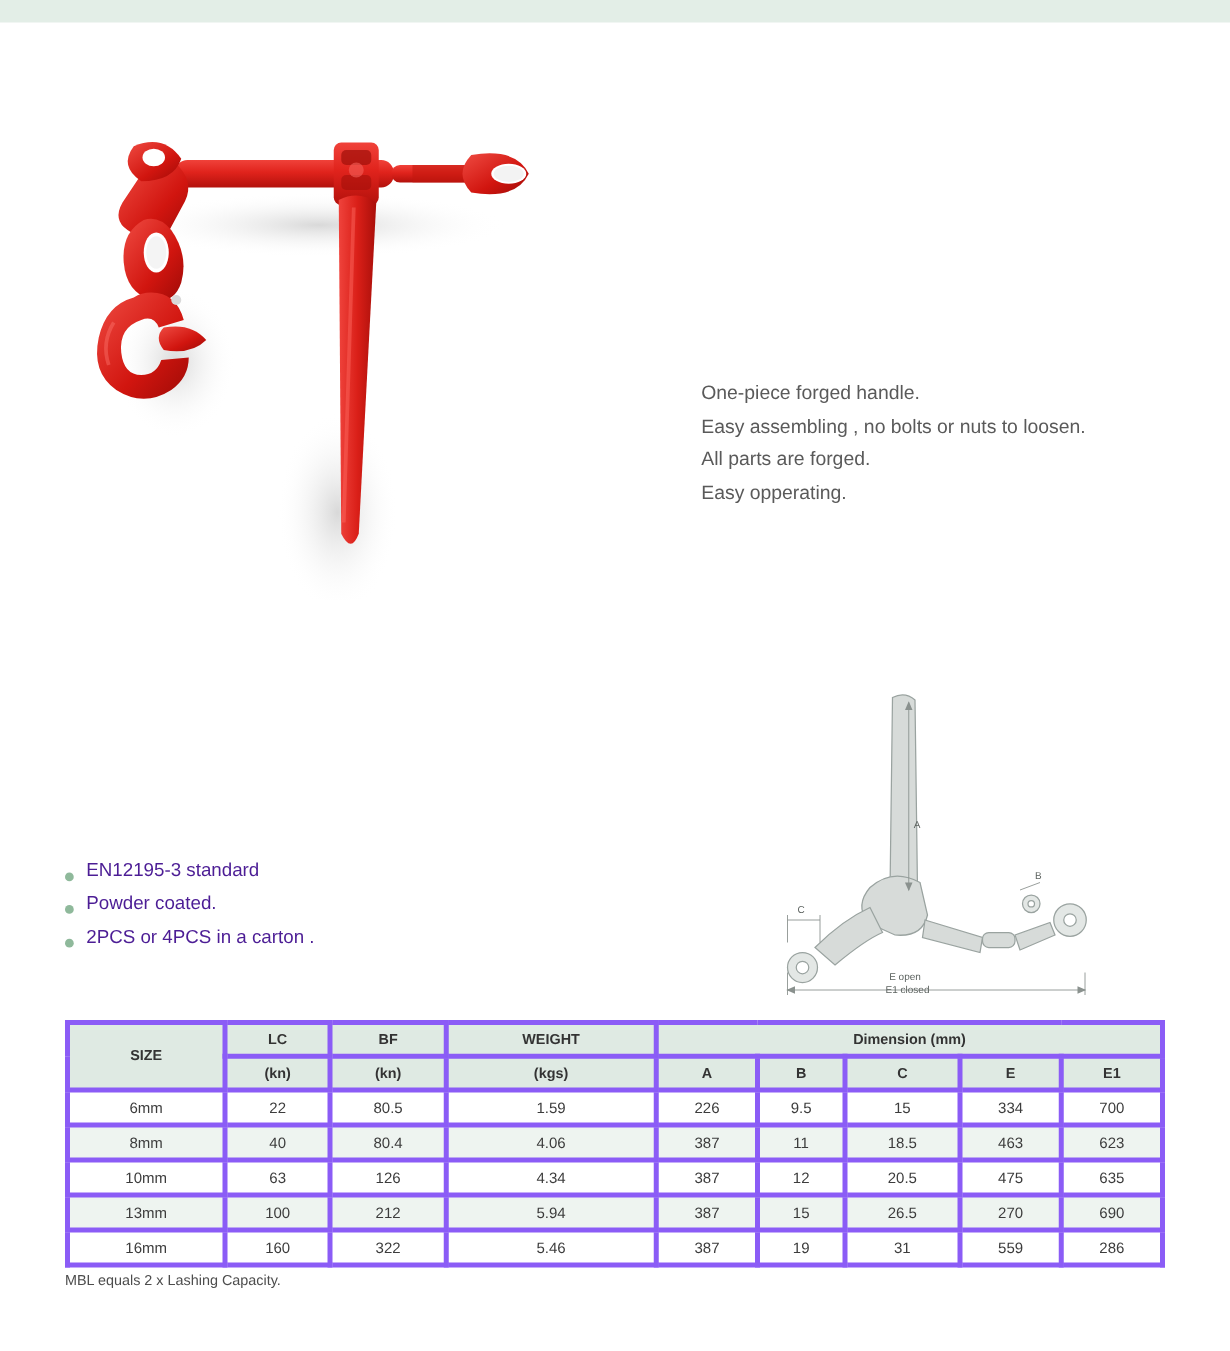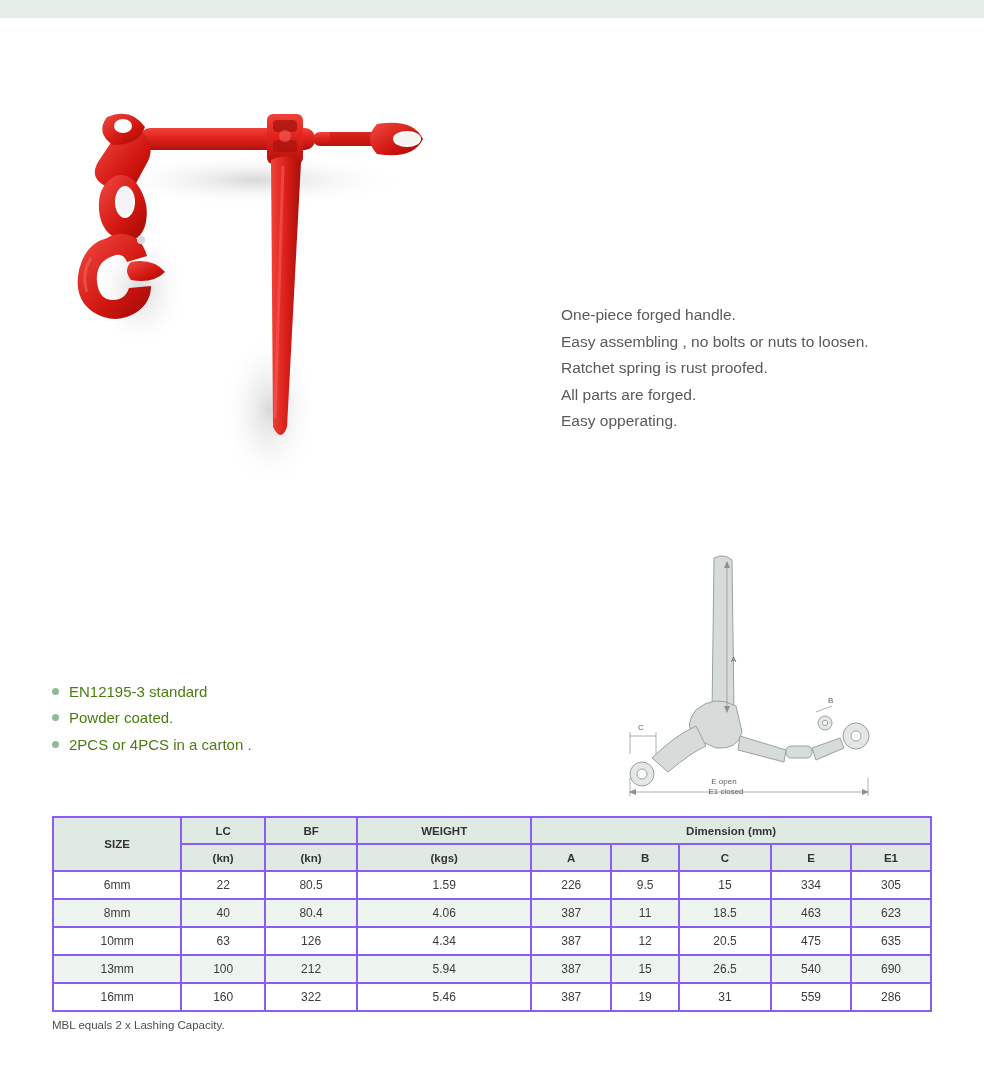--- a/index.html
+++ b/index.html
@@ -49,24 +49,24 @@
 
   
   .bullets {
     position: absolute;
     left: 52px;
     top: 678px;
     width: 420px;
   }
   .bullets .item {
     display: flex;
-    align-items: center;
+    align-items: flex-end;
     height: 26.6px;
     font-size: 15px;
-    color: #4d7c0f;
+    color: #4c1d95;
   }
   .bullets .dot {
     width: 7px; height: 7px;
     border-radius: 50%;
     background: #8fb99b;
     margin-right: 10px;
     flex: 0 0 auto;
   }
 
   
@@ -85,21 +85,21 @@
     top: 816px;
     width: 880px;
   }
   table.spec {
     border-collapse: collapse;
     width: 880px;
     font-size: 12px;
     color: #3c3c3c;
   }
   table.spec th, table.spec td {
-    border: 2px solid #8b5cf6;
+    border: 4px solid #8b5cf6;
     text-align: center;
     padding: 0;
   }
   table.spec thead th {
     background: #dfeae3;
     font-weight: bold;
     font-size: 11.5px;
     color: #333;
   }
   .hdr-top td, .hdr-top th { height: 27px; }
@@ -183,21 +183,20 @@
       <path d="M62 158 q-22 6 -28 32 q-6 28 14 42 q22 14 44 0 q14 -10 14 -26 l-22 2 q-4 12 -16 12 q-14 0 -16 -18 q-2 -20 16 -26 q10 -4 14 6 l20 -6 q-6 -22 -26 -22 q-8 0 -14 4 z" fill="url(#redHook)"></path>
       <path d="M86 182 q22 -4 34 10 q-12 12 -34 8 q-8 -10 0 -18 z" fill="url(#redHook)"></path>
       <path d="M46 178 q-10 16 -4 34" stroke="#ff7a72" stroke-width="3" fill="none" opacity="0.4"></path>
       <circle cx="96" cy="160" r="4" fill="#d9d9d9"></circle>
     </svg>
   </div>
 
   <div class="features">
     <div class="line">One-piece forged handle.</div>
     <div class="line">Easy assembling , no bolts or nuts to loosen.</div>
-    <div class="line">Ratchet spring is rust proofed.</div>
     <div class="line">All parts are forged.</div>
     <div class="line">Easy opperating.</div>
   </div>
 
   <div class="bullets">
     <div class="item">
       <span class="dot"></span>
       <span>EN12195-3 standard</span>
     </div>
     <div class="item">
@@ -288,21 +287,21 @@
       <tbody>
         <tr>
           <td>6mm</td>
           <td>22</td>
           <td>80.5</td>
           <td>1.59</td>
           <td>226</td>
           <td>9.5</td>
           <td>15</td>
           <td>334</td>
-          <td>305</td>
+          <td>700</td>
         </tr>
         <tr class="alt">
           <td>8mm</td>
           <td>40</td>
           <td>80.4</td>
           <td>4.06</td>
           <td>387</td>
           <td>11</td>
           <td>18.5</td>
           <td>463</td>
@@ -320,21 +319,21 @@
           <td>635</td>
         </tr>
         <tr class="alt">
           <td>13mm</td>
           <td>100</td>
           <td>212</td>
           <td>5.94</td>
           <td>387</td>
           <td>15</td>
           <td>26.5</td>
-          <td>540</td>
+          <td>270</td>
           <td>690</td>
         </tr>
         <tr>
           <td>16mm</td>
           <td>160</td>
           <td>322</td>
           <td>5.46</td>
           <td>387</td>
           <td>19</td>
           <td>31</td>

